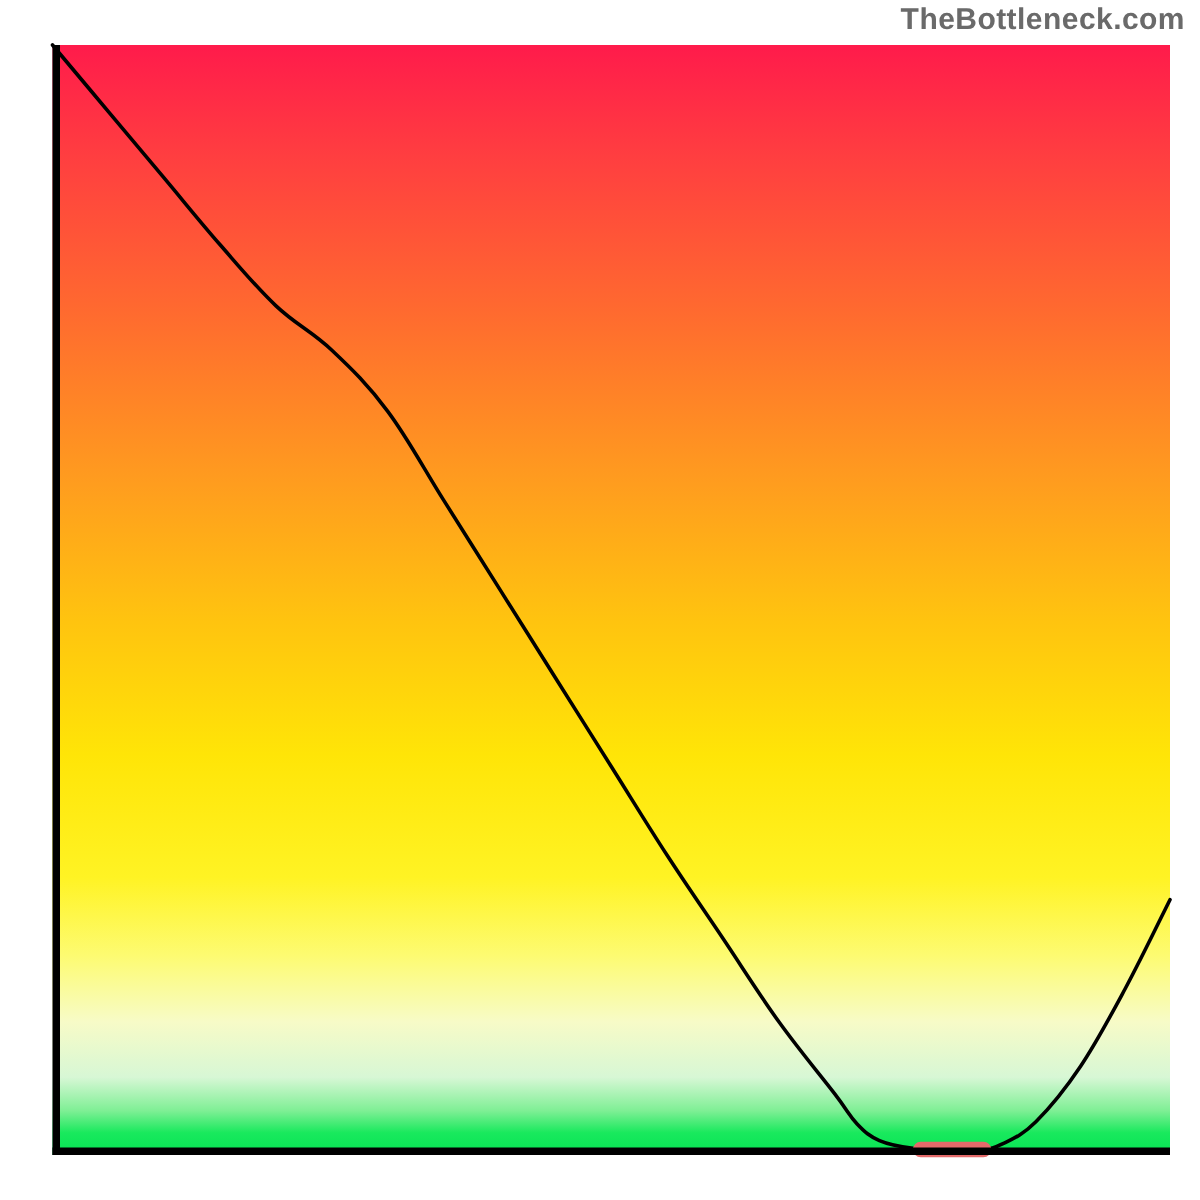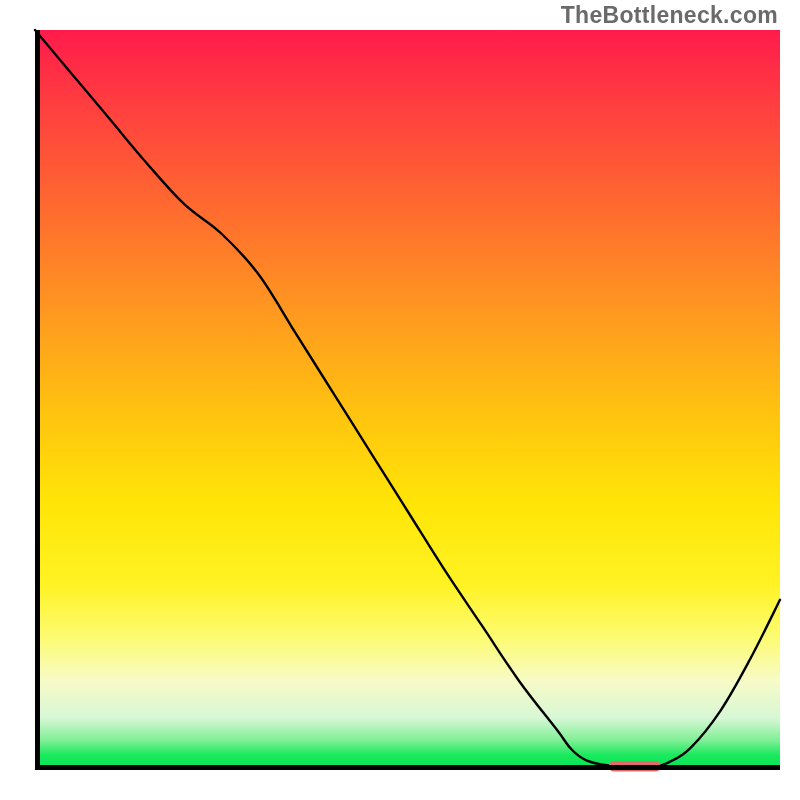--- a/index.html
+++ b/index.html
@@ -13,22 +13,22 @@
   }
   .frame {
     position: relative;
     width: 800px;
     height: 800px;
     box-sizing: border-box;
   }
   .watermark {
     position: absolute;
     top: 2px;
-    right: 22px;
-    font-size: 23px;
+    right: 10px;
+    font-size: 20px;
     font-weight: 600;
     color: #6a6a6a;
     letter-spacing: 0.3px;
     z-index: 5;
   }
   .plot-area {
     position: absolute;
     left: 35px;
     top: 30px;
     width: 745px;

